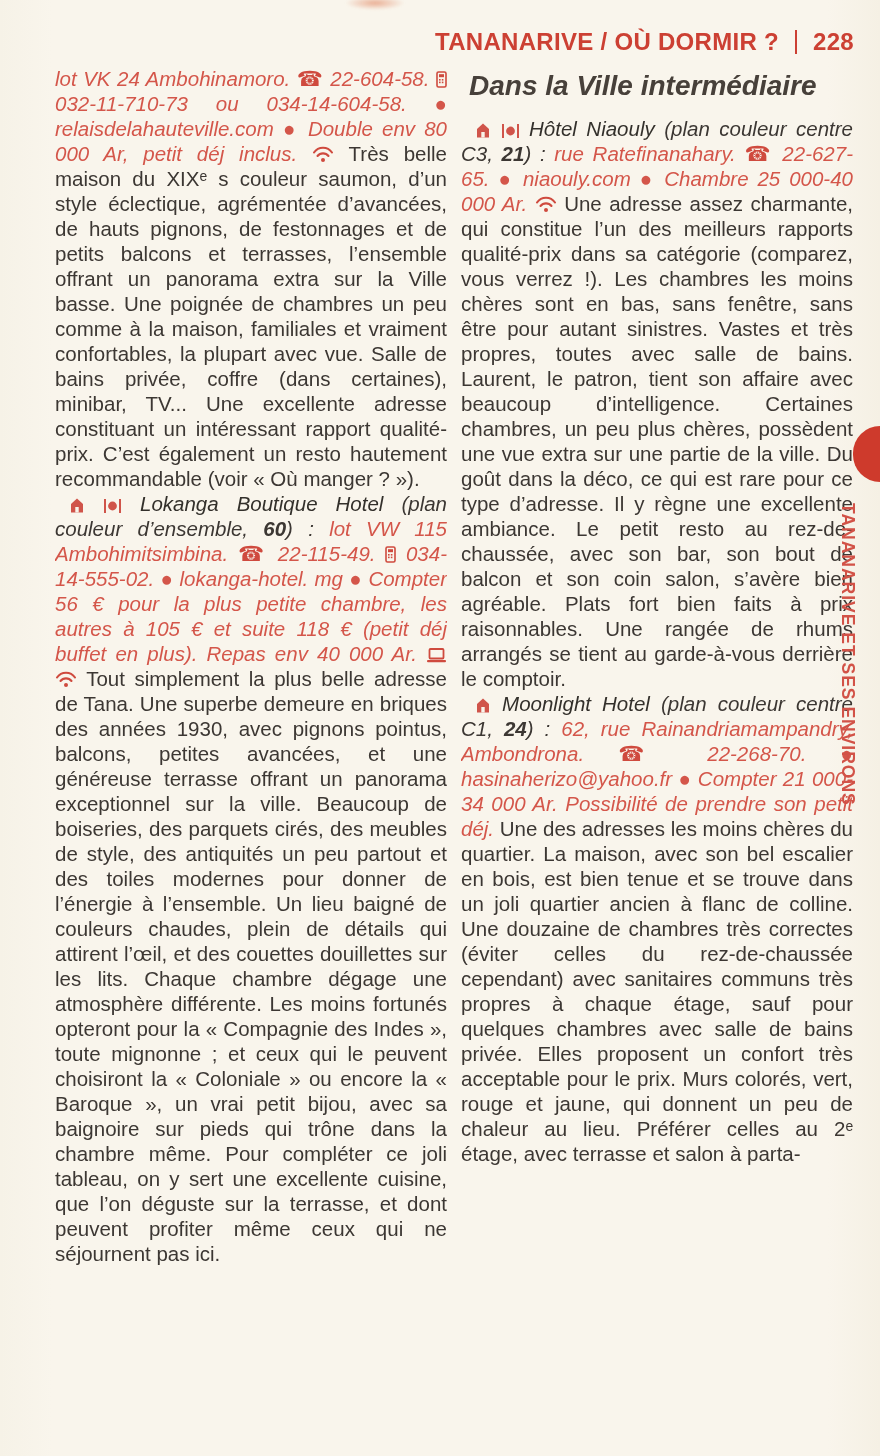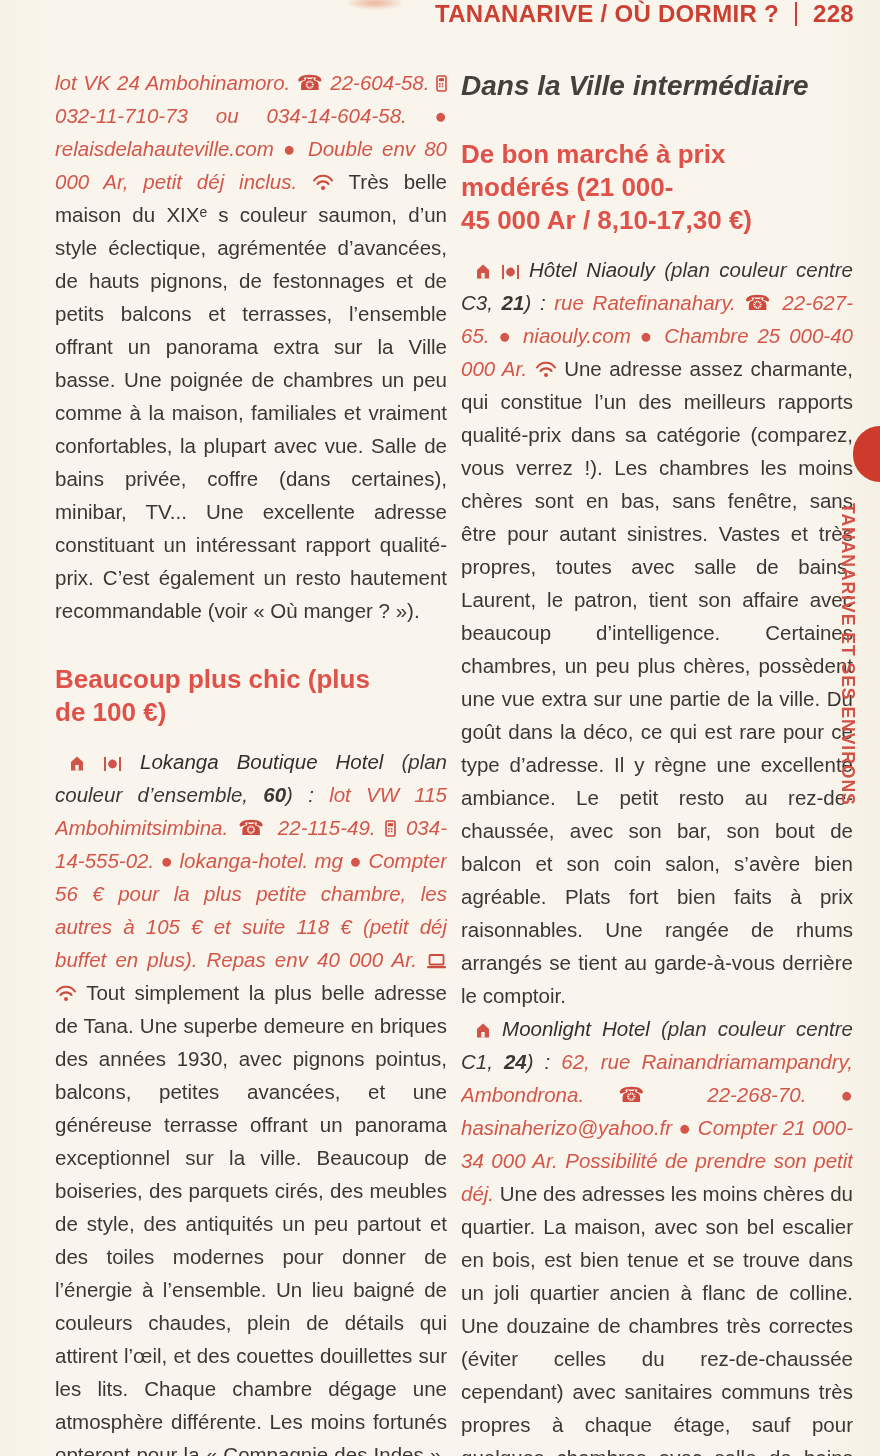--- a/index.html
+++ b/index.html
@@ -7,41 +7,41 @@
     width:880px;height:1456px;
     background:#f8f4ea;
     font-family:"Liberation Sans", sans-serif;
     color:#3c3733;
     overflow:hidden;
     position:relative;
   }
   .page{position:absolute;inset:0;background:linear-gradient(90deg,#f6f2e7 0%,#f9f5ec 6%,#f9f5ec 94%,#f5f0e4 100%);}
   
   .hdr{
-    position:absolute;top:0;right:26px;
+    position:absolute;top:28px;right:26px;
     display:flex;align-items:center;
     font-weight:bold;font-size:24px;color:#cc4033;
     letter-spacing:.3px;white-space:nowrap;text-align:center;
   }
   .hdr .sep{display:inline-block;width:2px;height:24px;background:#cc4033;margin:0 16px;}
   
   .cols{
     position:absolute;top:66px;left:55px;right:27px;bottom:0;
     display:flex;gap:14px;
   }
   .col{width:392px;overflow:hidden;}
-  p{margin:0;text-align:justify;font-size:20.5px;line-height:33px;}
+  p{margin:0;text-align:justify;font-size:20.5px;line-height:25px;}
   .red{color:#d4564a;}
   .it{font-style:italic;}
   .b{font-weight:bold;}
   .name{font-weight:normal;font-style:italic;color:#33302b;}
   .entry{text-indent:14px;}
   .entry > *{text-indent:0;}
   h1.blackhead{
-    margin:4px 0 14px 0;
+    margin:4px 0 14px 8px;
     font-size:28px;line-height:32px;
     font-style:italic;font-weight:bold;color:#47403a;
   }
   h2.redhead{
     margin:36px 0 16px 0;
     font-size:26px;line-height:33px;
     font-weight:bold;color:#df5149;
   }
   h2.redhead .hline{display:block;}
   
@@ -93,24 +93,20 @@
               <rect x="5.8" y="10.6" width="1.6" height="1.6" fill="#cf4a3e"></rect>
             </svg></span>
         <span class="red it">032-11-710-73 ou 034-14-604-58. ● relaisdelahauteville.com ● Double env 80 000 Ar, petit déj inclus. </span><span class="ic"><svg width="22" height="17" viewBox="0 0 22 17">
               <path d="M2 6.5 a11 11 0 0 1 18 0" fill="none" stroke="#cf4a3e" stroke-width="2.1" stroke-linecap="round"></path>
               <path d="M5.5 10 a7 7 0 0 1 11 0" fill="none" stroke="#cf4a3e" stroke-width="2.1" stroke-linecap="round"></path>
               <circle cx="11" cy="14" r="2" fill="#cf4a3e"></circle>
             </svg></span>
         <span>Très belle maison du XIXᵉ s couleur saumon, d’un style éclectique, agrémentée d’avancées, de hauts pignons, de festonnages et de petits balcons et terrasses, l’ensemble offrant un panorama extra sur la Ville basse. Une poignée de chambres un peu comme à la maison, familiales et vraiment confortables, la plupart avec vue. Salle de bains privée, coffre (dans certaines), minibar, TV... Une excellente adresse constituant un intéressant rapport qualité-prix. C’est également un resto hautement recommandable (voir « Où manger ? »).</span>
       </p>
 
-      <h2 class="redhead">
-        <span class="hline">Beaucoup plus chic (plus</span>
-        <span class="hline">de 100 €)</span>
-      </h2>
 
       <p class="entry">
         <span class="ic"><svg width="16" height="15" viewBox="0 0 16 15">
               <path d="M2 6 L8 0.5 L14 6 L14 14.5 L2 14.5 Z" fill="#d0544a"></path>
               <rect x="6.3" y="9" width="3.4" height="5.5" fill="#f8f4ea"></rect>
             </svg></span>
         <span class="ic"><svg width="19" height="14" viewBox="0 0 19 14">
               <rect x="1" y="0" width="2" height="14" fill="#d0544a"></rect>
               <circle cx="9.5" cy="7" r="4.4" fill="#d0544a"></circle>
               <rect x="16" y="0" width="2" height="14" fill="#d0544a"></rect>
@@ -136,25 +132,20 @@
         <span>Tout simplement la plus belle adresse de Tana. Une superbe demeure en briques des années 1930, avec pignons pointus, balcons, petites avancées, et une généreuse terrasse offrant un panorama exceptionnel sur la ville. Beaucoup de boiseries, des parquets cirés, des meubles de style, des antiquités un peu partout et des toiles modernes pour donner de l’énergie à l’ensemble. Un lieu baigné de couleurs chaudes, plein de détails qui attirent l’œil, et des couettes douillettes sur les lits. Chaque chambre dégage une atmosphère différente. Les moins fortunés opteront pour la « Compagnie des Indes », toute mignonne ; et ceux qui le peuvent choisiront la « Coloniale » ou encore la « Baroque », un vrai petit bijou, avec sa baignoire sur pieds qui trône dans la chambre même. Pour compléter ce joli tableau, on y sert une excellente cuisine, que l’on déguste sur la terrasse, et dont peuvent profiter même ceux qui ne séjournent pas ici.</span>
       </p>
 
     </div>
 
     <div class="col">
 
       <h1 class="blackhead">Dans la Ville intermédiaire</h1>
 
 
-      <h2 class="redhead">
-        <span class="hline">De bon marché à prix</span>
-        <span class="hline">modérés (21 000-</span>
-        <span class="hline">45 000 Ar / 8,10-17,30 €)</span>
-      </h2>
 
       <p class="entry">
         <span class="ic"><svg width="16" height="15" viewBox="0 0 16 15">
               <path d="M2 6 L8 0.5 L14 6 L14 14.5 L2 14.5 Z" fill="#d0544a"></path>
               <rect x="6.3" y="9" width="3.4" height="5.5" fill="#f8f4ea"></rect>
             </svg></span>
         <span class="ic"><svg width="19" height="14" viewBox="0 0 19 14">
               <rect x="1" y="0" width="2" height="14" fill="#d0544a"></rect>
               <circle cx="9.5" cy="7" r="4.4" fill="#d0544a"></circle>
               <rect x="16" y="0" width="2" height="14" fill="#d0544a"></rect>

